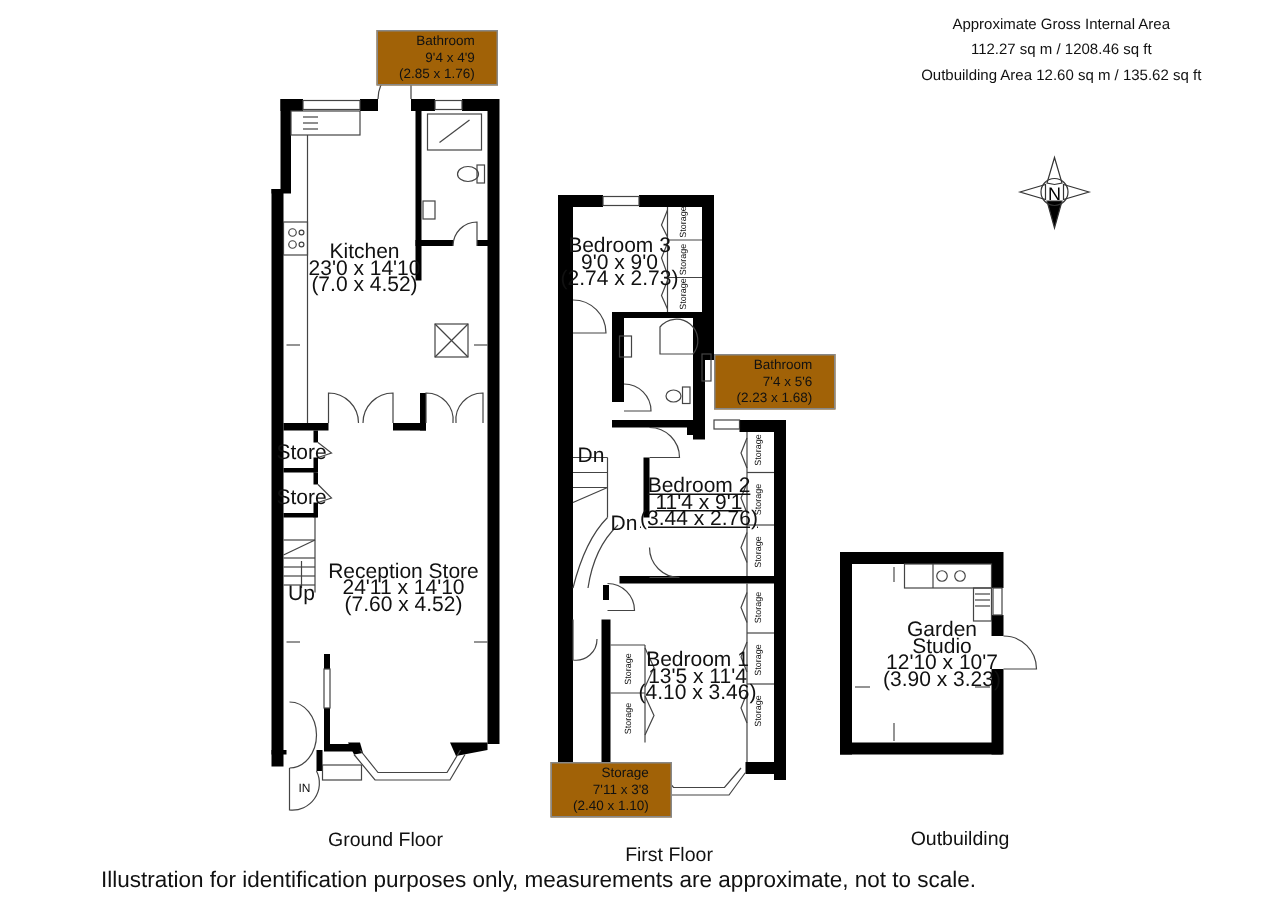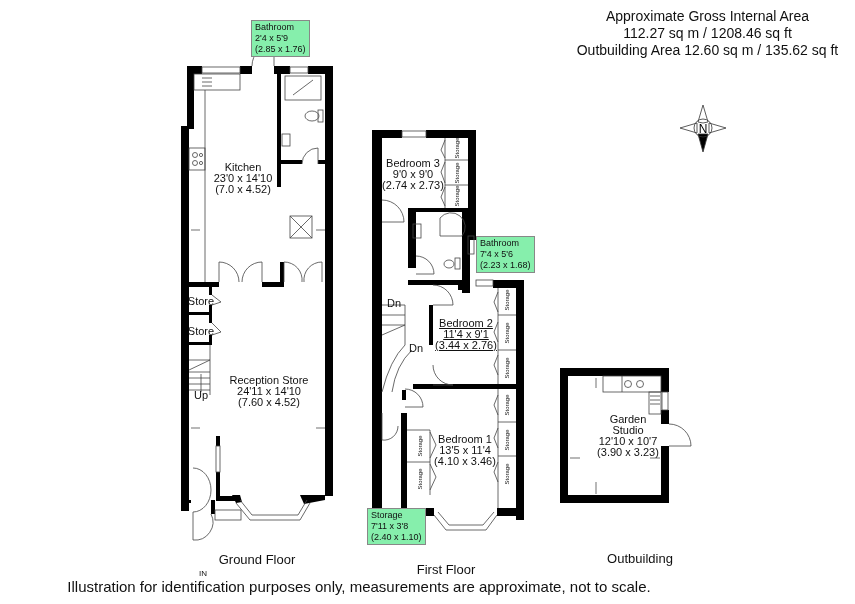--- a/index.html
+++ b/index.html
@@ -1,22 +1,22 @@
 <!DOCTYPE html>
 <html><head>
 <meta charset="utf-8">
 <style>
   html, body { margin:0; padding:0; background:#ffffff; }
   body { width:855px; height:604px; position:relative; overflow:hidden; font-family:"Liberation Sans", sans-serif; color:#111; }
-  .area-box { position:absolute; left:560px; top:8px; width:295px; text-align:center; font-size:14px; line-height:17px; }
+  .area-box { position:absolute; left:560px; top:8px; width:295px; text-align:center; font-size:10px; line-height:17px; }
   .area-box div { white-space:nowrap; }
-  .lbl { position:absolute; text-align:center; font-size:11px; line-height:11px; white-space:nowrap; transform:translateX(-50%); }
+  .lbl { position:absolute; text-align:center; font-size:14px; line-height:11px; white-space:nowrap; transform:translateX(-50%); }
   .lbl div { white-space:nowrap; }
-  .callout { position:absolute; border:1px solid #888; background:#86efac; text-align:left; font-size:9px; line-height:11px; padding:1px 3px; white-space:nowrap; }
-  .small { font-size:8px;margin-top:48px; }
+  .callout { position:absolute; border:1px solid #888; background:#a16207; text-align:right; font-size:9px; line-height:11px; padding:1px 14px; white-space:nowrap; }
+  .small { font-size:8px; }
   .vert { position:absolute; font-size:6px; transform:rotate(-90deg); transform-origin:center; white-space:nowrap; }
   .floor-title { position:absolute; font-size:13px; transform:translateX(-50%); white-space:nowrap; }
   .disclaimer { position:absolute; left:0; width:718px; top:578px; text-align:center; font-size:15px; white-space:nowrap; }
   svg.plan { position:absolute; left:0; top:0; }
 </style>
 </head>
 <body>
 
 <div class="area-box">
   <div>Approximate Gross Internal Area</div>
@@ -230,21 +230,21 @@
       <line x1="316" y1="428" x2="325" y2="428"></line>
     <line x1="570" y1="458" x2="580" y2="458"></line>
       <line x1="650" y1="458" x2="660" y2="458"></line>
     <line x1="596" y1="378" x2="596" y2="388"></line>
       <line x1="596" y1="482" x2="596" y2="494"></line>
   </g>
 </svg>
 
 <div class="callout" style="left:251px;top:20px;">
   <div>Bathroom</div>
-  <div>2'4 x 5'9</div>
+  <div>9'4 x 4'9</div>
   <div>(2.85 x 1.76)</div>
 </div>
 <div class="lbl" style="left:243px;top:162px;">
   <div>Kitchen</div>
   <div>23'0 x 14'10</div>
   <div>(7.0 x 4.52)</div>
 </div>
 <div class="lbl" style="left:201px;top:296px;">Store</div>
 <div class="lbl" style="left:201px;top:326px;">Store</div>
 <div class="lbl" style="left:201px;top:390px;">Up</div>

